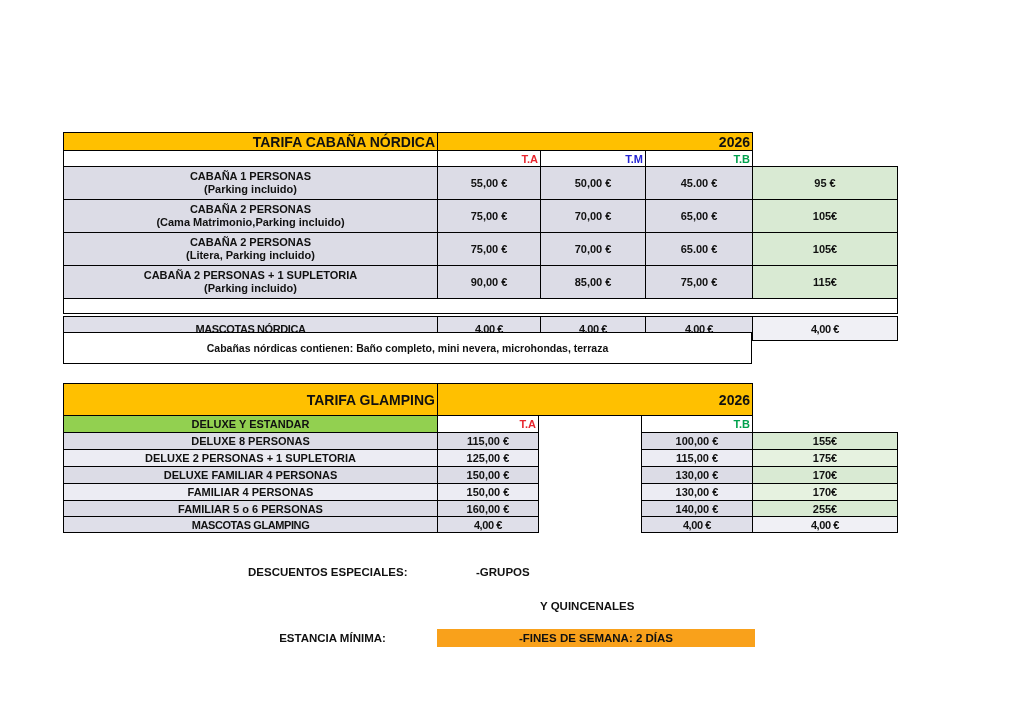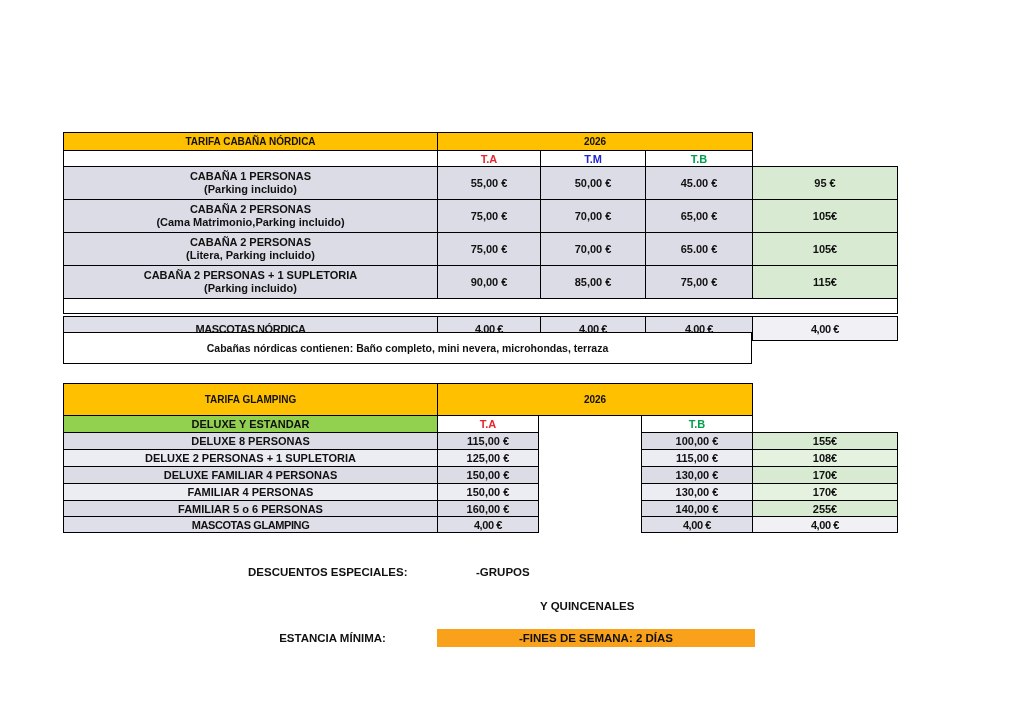--- a/index.html
+++ b/index.html
@@ -21,22 +21,22 @@
     border: 1.5px solid var(--border, #000000);
     text-align: center;
     vertical-align: middle;
     padding: 0 2px;
     font-size: 11px;
     font-weight: bold;
     overflow: hidden;
     white-space: nowrap;
   }
   td.nob  { border: none; background: transparent; }
-  td.gold { background: var(--gold, #FFC000); font-size: 10px; }
-  td.white{ background: #ffffff; }
+  td.gold { background: var(--gold, #FFC000); font-size: 14px; text-align: right; }
+  td.white{ background: #ffffff; text-align: right; }
   td.lav  { background: var(--lavender, #DCDCE6); }
   td.lav2 { background: var(--lavender-light, #ECECF3); }
   td.grn  { background: var(--green-light, #D9EAD3); }
   td.grn2 { background: var(--green-light2, #E6F2E0); }
   td.bgreen { background: var(--bright-green, #92D050); font-size: 11px; }
   td.pets  { background: var(--pets-bg, #DFDFE9); }
   td.petsx { background: var(--pets-extra-bg, #F0F0F5); }
   .cond { font-size: 10.5px; letter-spacing: -0.4px; }
   .red   { color: var(--ta-red, #E8262E); }
   .blue  { color: var(--tm-blue, #2323D3); }
@@ -176,21 +176,21 @@
     <td class="lav">115,00 €</td>
     <td class="nob"></td>
     <td class="lav">100,00 €</td>
     <td class="grn">155€</td>
   </tr>
   <tr style="height:17px">
     <td class="lav2">DELUXE 2 PERSONAS + 1 SUPLETORIA</td>
     <td class="lav2">125,00 €</td>
     <td class="nob"></td>
     <td class="lav2">115,00 €</td>
-    <td class="grn2">108€</td>
+    <td class="grn2">175€</td>
   </tr>
   <tr style="height:17px">
     <td class="lav">DELUXE FAMILIAR 4 PERSONAS</td>
     <td class="lav">150,00 €</td>
     <td class="nob"></td>
     <td class="lav">130,00 €</td>
     <td class="grn">170€</td>
   </tr>
   <tr style="height:17px">
     <td class="lav2">FAMILIAR 4 PERSONAS</td>

